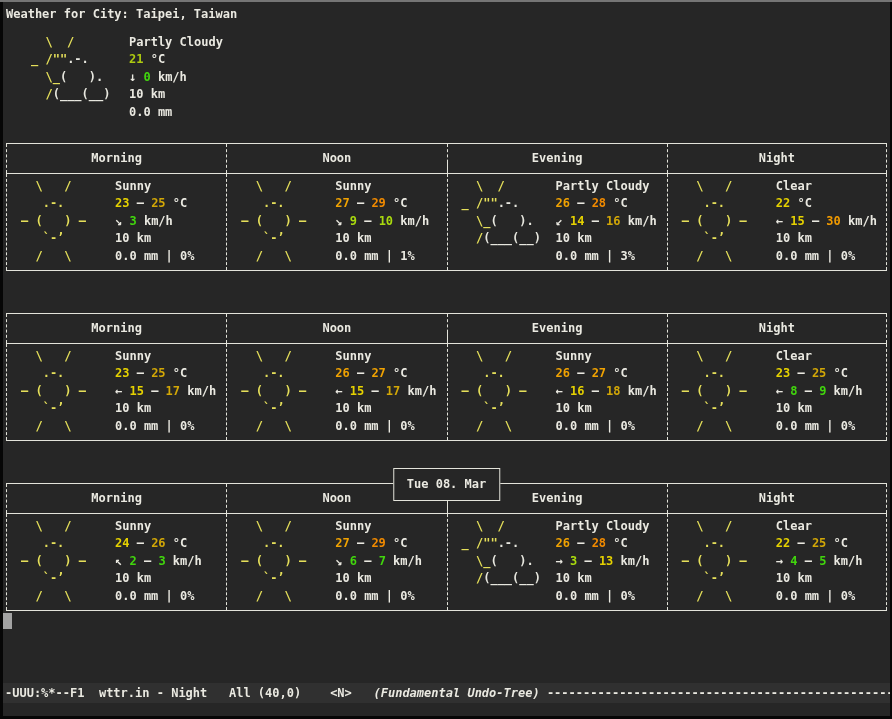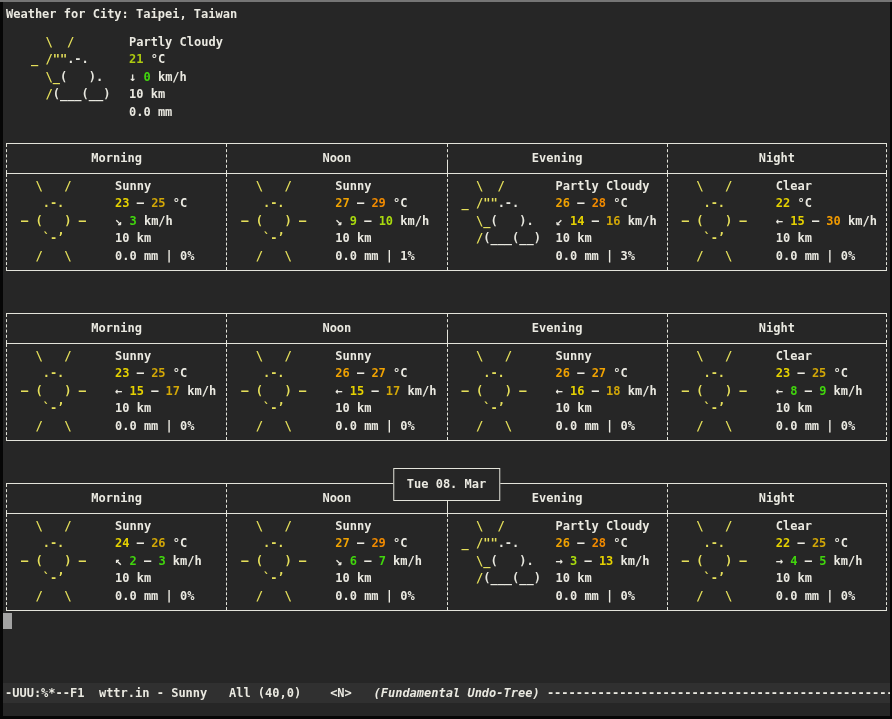--- a/index.html
+++ b/index.html
@@ -275,15 +275,15 @@
               </div>
             </div>
           </div>
         </div>
       </div>
     </div>
 
 
   <div class="cursorline"><span class="cursor"></span></div>
 
-  <div class="modeline"><span>-UUU:%*--F1  </span><span>wttr.in - Sunny</span><span>   All (40,0)    </span><span>&lt;N&gt;</span><span>   </span><span class="ml-mode">(Fundamental Undo-Tree)</span><span> ------------------------------------------------------------------------------------------------------------</span></div>
+  <div class="modeline"><span>-UUU:%*--F1  </span><span>wttr.in - Night</span><span>   All (40,0)    </span><span>&lt;N&gt;</span><span>   </span><span class="ml-mode">(Fundamental Undo-Tree)</span><span> ------------------------------------------------------------------------------------------------------------</span></div>
 
 </div>
 
 </body></html>

